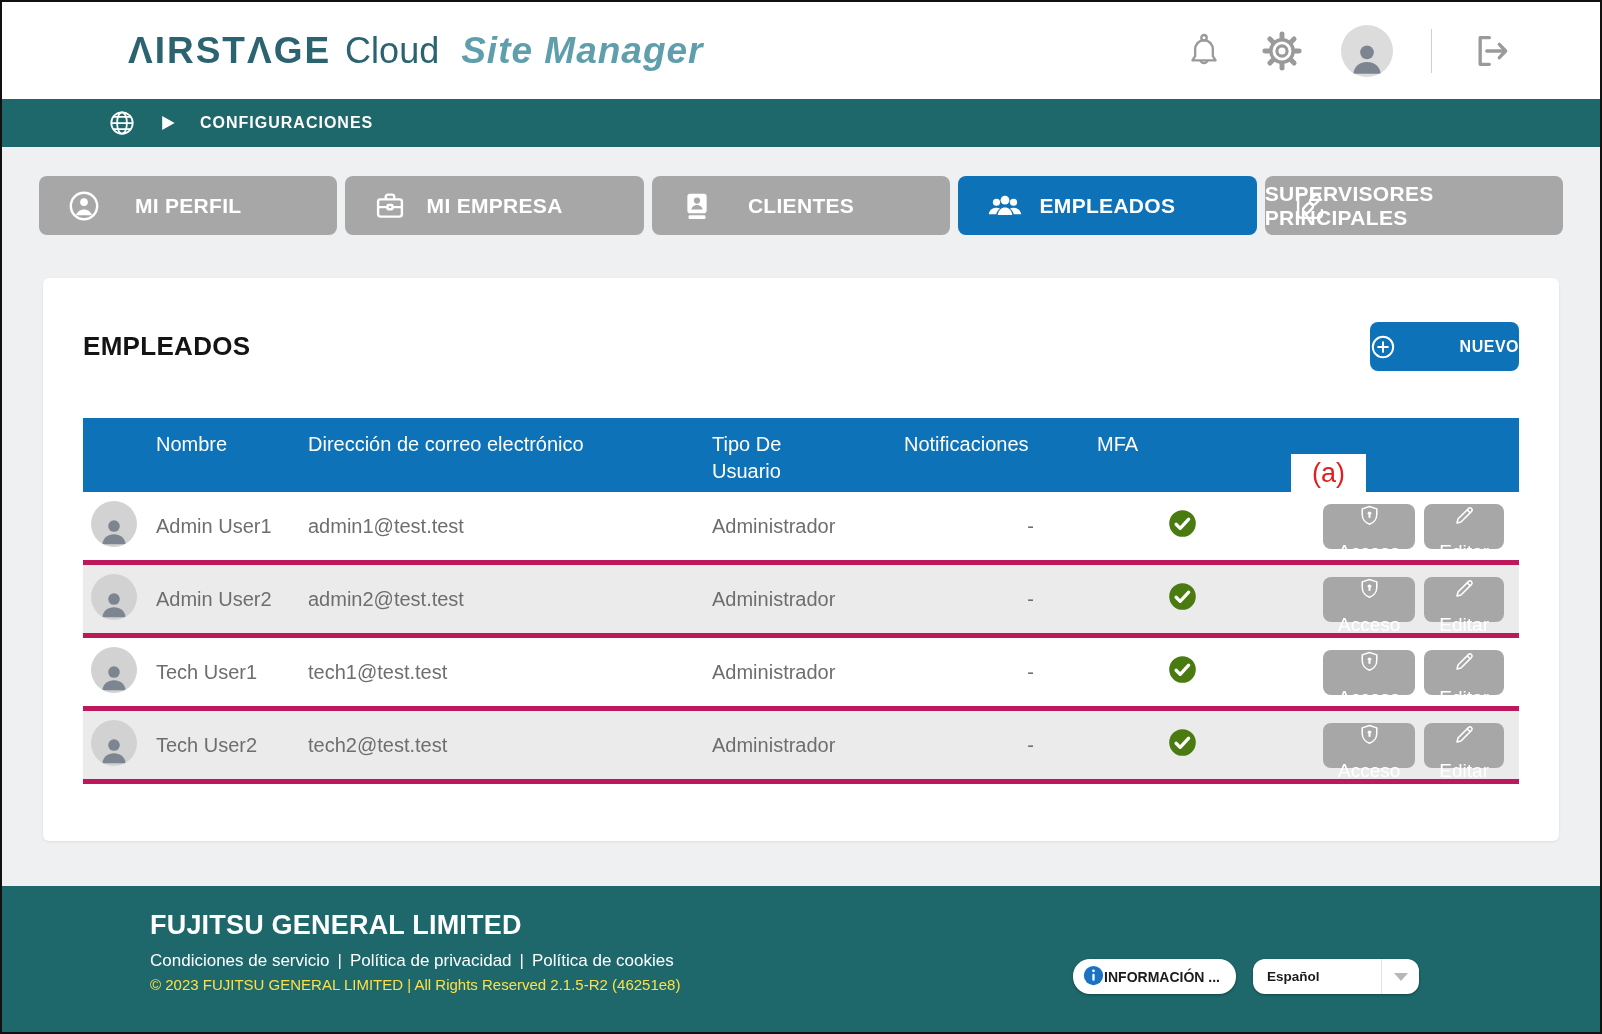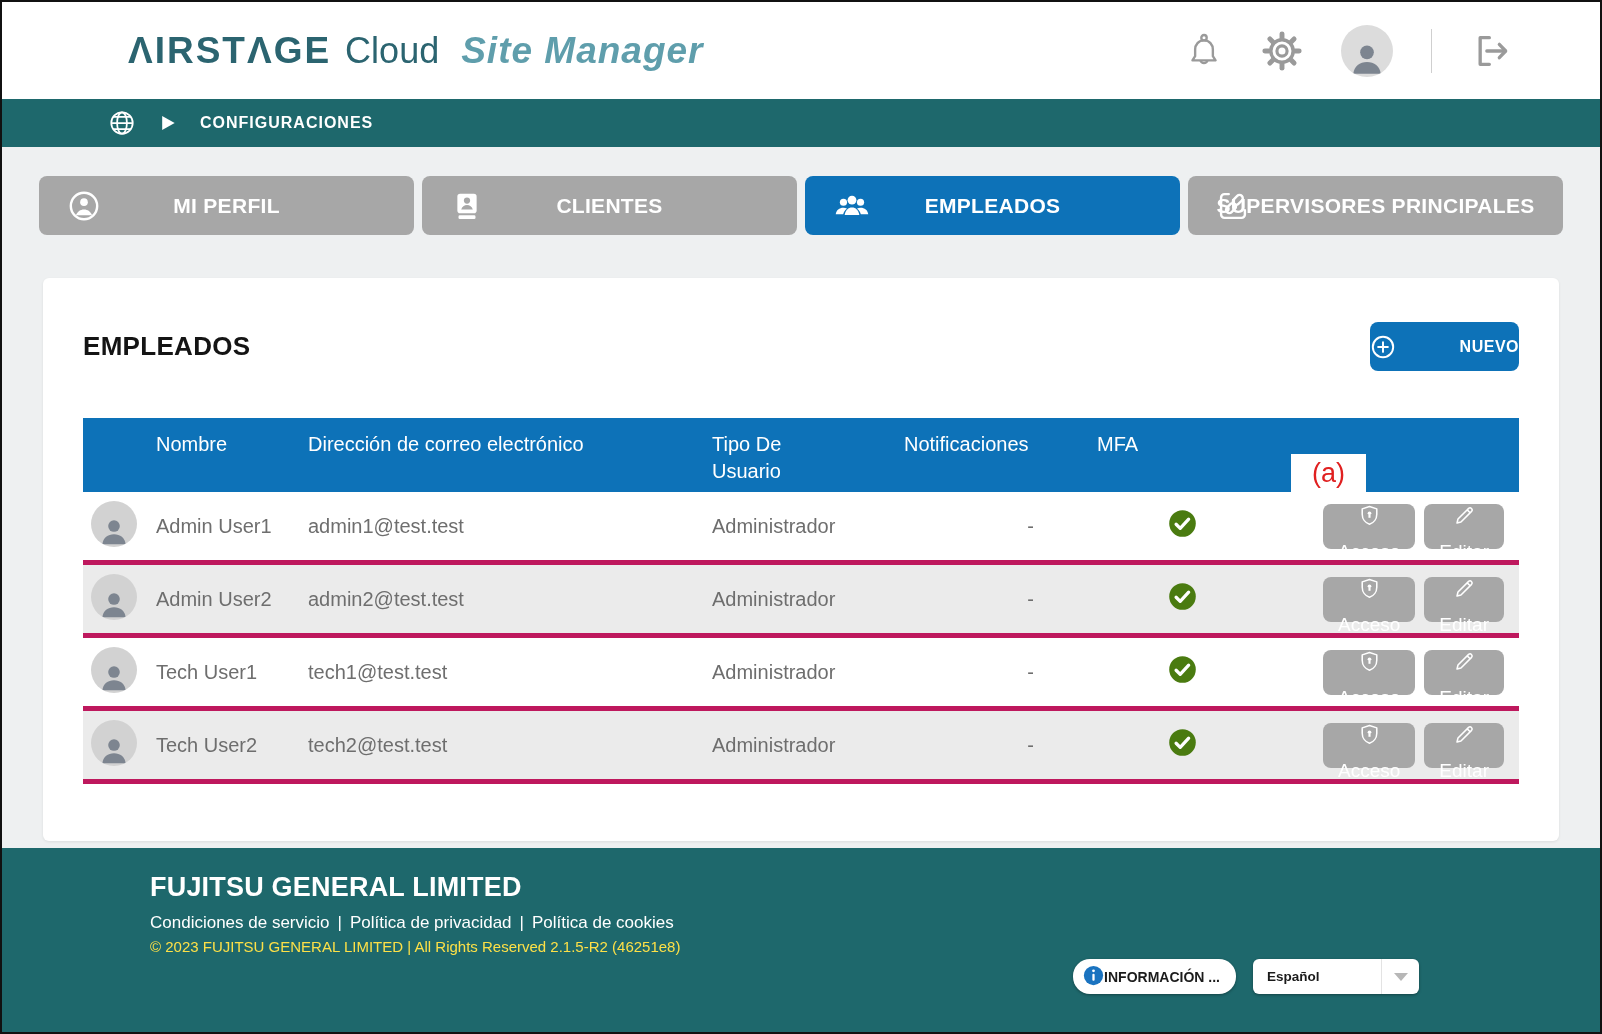--- a/index.html
+++ b/index.html
@@ -85,36 +85,36 @@
     font-family:inherit; font-size:19px; display:inline-flex; align-items:center;
     gap:9px; padding:0 15px; cursor:pointer;flex-direction:column;
   }
   .annotation-box {
     position:absolute; right:153px; bottom:0; width:75px; height:38px; background:#fff;
     display:flex; align-items:center; justify-content:center;
     color:#e02020; font-size:27px; font-family:"Liberation Sans", sans-serif;
   }
   
   .footer {
-    position:absolute; left:0; right:0; bottom:0; height:184px; background:#1e686c;
+    position:absolute; left:0; right:0; bottom:0; height:146px; background:#1e686c;
     color:#fff; padding:24px 0 0 148px;
   }
   .f-company { font-size:27px; font-weight:bold; letter-spacing:.2px; }
   .f-links { margin-top:10px; font-size:17px; }
   .f-links a { color:#fff; text-decoration:none; cursor:pointer; }
   .f-sep { margin:0 8px; }
   .f-copy { margin-top:5px; font-size:15px; color:#fde047; }
   .info-btn {
     position:absolute; right:364px; bottom:38px; height:35px; border:none; border-radius:17px;
     background:#fff; box-shadow:0 1px 3px rgba(0,0,0,.35);
     display:inline-flex; align-items:center; gap:0; padding:0 16px 0 10px;
     font-family:inherit; font-size:14px; font-weight:bold; color:#1b1b1b; cursor:pointer;
   }
   .lang-select {
-    position:absolute; right:181px; bottom:38px; width:166px; height:35px; border-radius:6px;
+    position:absolute; right:181px; bottom:38px; width:166px; height:35px; border-radius:12px;
     background:#fff; box-shadow:0 1px 3px rgba(0,0,0,.35);
     display:flex; align-items:center; cursor:pointer;
   }
   .lang-value { flex:1; padding-left:14px; font-size:13.5px; font-weight:bold; color:#1b1b1b; }
   .lang-chevron {
     width:38px; height:100%; border-left:1px solid #e3e3e3;
     display:flex; align-items:center; justify-content:center;
   }
   .chev { width:0; height:0; border-left:7px solid transparent; border-right:7px solid transparent; border-top:8px solid #b7b7b7; }
 </style>
@@ -190,20 +190,31 @@
       <svg width="34" height="34" viewBox="0 0 24 24" fill="none" stroke="#fff" stroke-width="1.7">
         <circle cx="12" cy="12" r="9.3"></circle>
         <circle cx="12" cy="9.3" r="2.7" fill="#fff" stroke="none"></circle>
         <path d="M6.3 18.6c.9-2.7 3.1-4.2 5.7-4.2s4.8 1.5 5.7 4.2z" fill="#fff" stroke="none"></path>
       </svg>
     </span>
     <span class="tab-label">MI PERFIL</span>
   </div>
   <div class="tab">
     <span class="tab-icon">
+      <svg width="34" height="34" viewBox="0 0 24 24" fill="none" stroke="#fff" stroke-width="1.7" stroke-linejoin="round">
+        <rect x="3.6" y="7.3" width="16.8" height="12.2" rx="1.6"></rect>
+        <path d="M9 7.3V5.6A1.6 1.6 0 0 1 10.6 4h2.8A1.6 1.6 0 0 1 15 5.6v1.7"></path>
+        <path d="M3.6 12.8h6.7m3.4 0h6.7"></path>
+        <rect x="10.3" y="11.3" width="3.4" height="3" rx=".5"></rect>
+      </svg>
+    </span>
+    <span class="tab-label">MI EMPRESA</span>
+  </div>
+  <div class="tab">
+    <span class="tab-icon">
       <svg width="34" height="34" viewBox="0 0 24 24">
         <rect x="5.2" y="3.4" width="13.6" height="13.8" rx="2" fill="#fff"></rect>
         <circle cx="12" cy="8.2" r="2.2" fill="#a7a7a7"></circle>
         <path d="M7.9 14.4c.6-2 2.2-3.1 4.1-3.1s3.5 1.1 4.1 3.1z" fill="#a7a7a7"></path>
         <rect x="6" y="18.6" width="12" height="2.6" rx=".9" fill="#fff"></rect>
       </svg>
     </span>
     <span class="tab-label">CLIENTES</span>
   </div>
   <div class="tab active">

